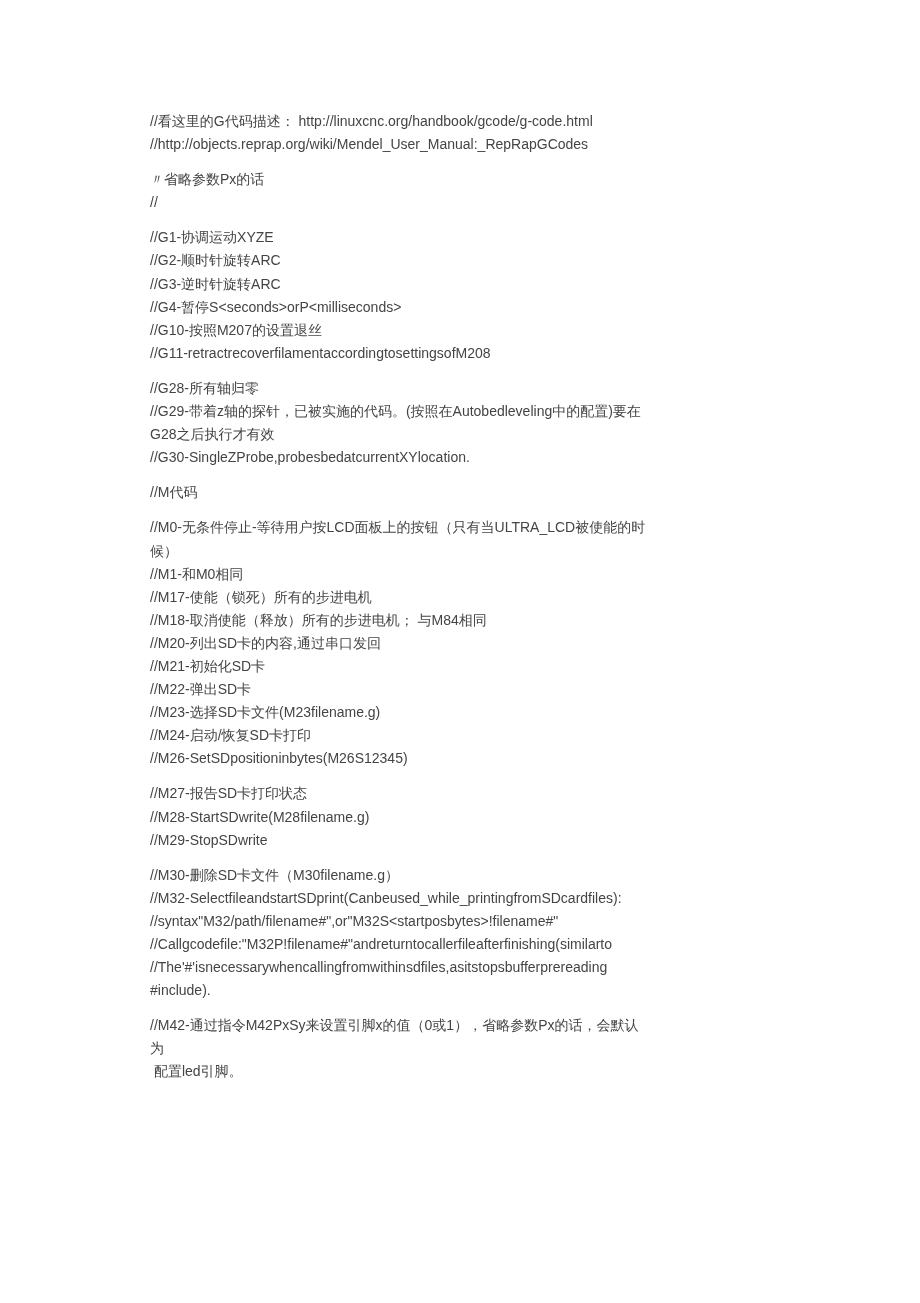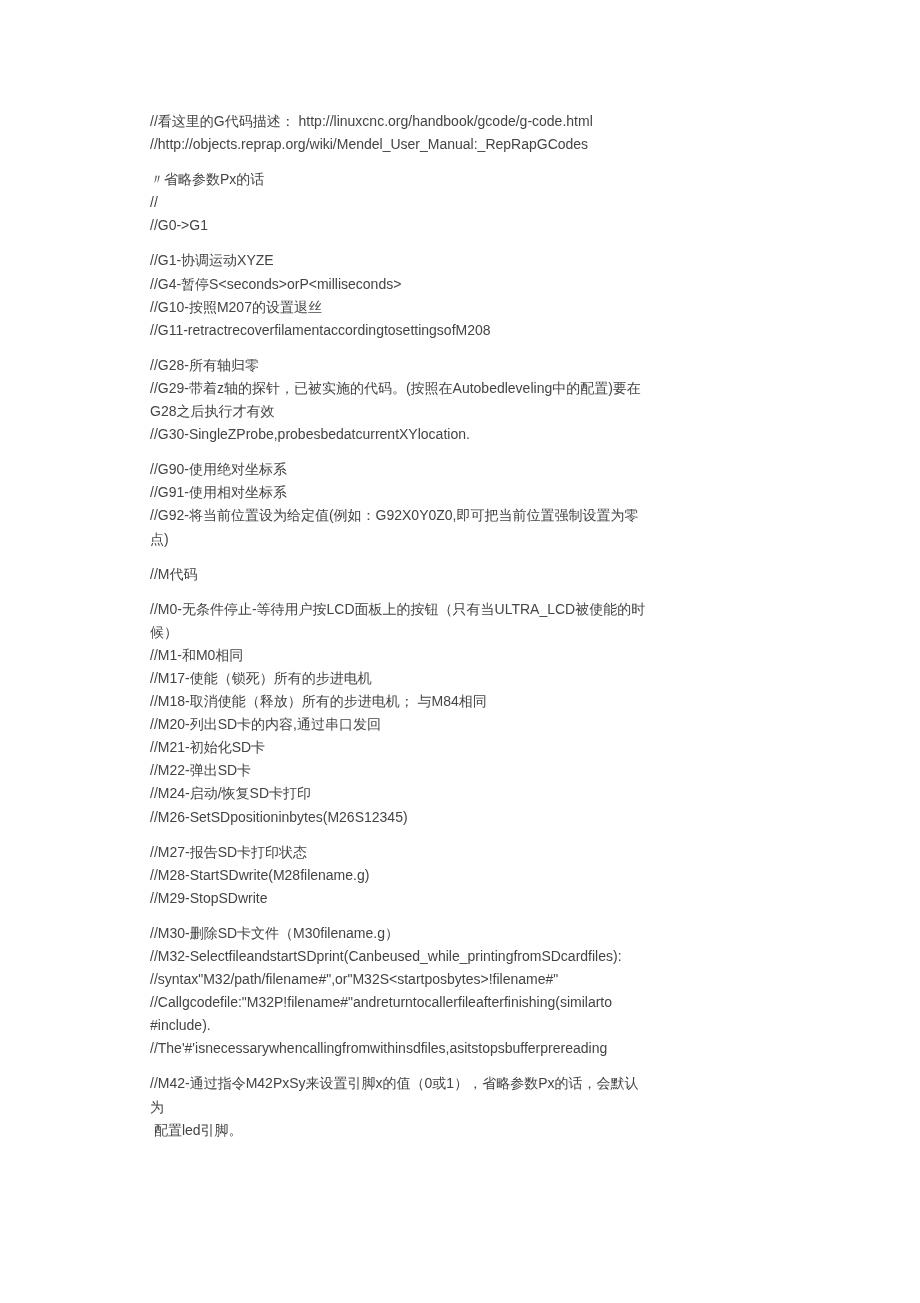--- a/index.html
+++ b/index.html
@@ -30,63 +30,60 @@
 
 <div class="page">
   <div id="content">
       <div class="block">
         <div class="line">//看这里的G代码描述： http://linuxcnc.org/handbook/gcode/g-code.html</div>
         <div class="line">//http://objects.reprap.org/wiki/Mendel_User_Manual:_RepRapGCodes</div>
       </div>
       <div class="block">
         <div class="line">〃省略参数Px的话</div>
         <div class="line">//</div>
-        <div class="line">//G0-&gt;G1</div>
       </div>
       <div class="block">
         <div class="line">//G1-协调运动XYZE</div>
+        <div class="line">//G2-顺时针旋转ARC</div>
+        <div class="line">//G3-逆时针旋转ARC</div>
         <div class="line">//G4-暂停S&lt;seconds&gt;orP&lt;milliseconds&gt;</div>
         <div class="line">//G10-按照M207的设置退丝</div>
         <div class="line">//G11-retractrecoverfilamentaccordingtosettingsofM208</div>
       </div>
       <div class="block">
         <div class="line">//G28-所有轴归零</div>
         <div class="line">//G29-带着z轴的探针，已被实施的代码。(按照在Autobedleveling中的配置)要在G28之后执行才有效</div>
         <div class="line">//G30-SingleZProbe,probesbedatcurrentXYlocation.</div>
-      </div>
-      <div class="block">
-        <div class="line">//G90-使用绝对坐标系</div>
-        <div class="line">//G91-使用相对坐标系</div>
-        <div class="line">//G92-将当前位置设为给定值(例如：G92X0Y0Z0,即可把当前位置强制设置为零点)</div>
       </div>
       <div class="block">
         <div class="line">//M代码</div>
       </div>
       <div class="block">
         <div class="line">//M0-无条件停止-等待用户按LCD面板上的按钮（只有当ULTRA_LCD被使能的时候）</div>
         <div class="line">//M1-和M0相同</div>
         <div class="line">//M17-使能（锁死）所有的步进电机</div>
         <div class="line">//M18-取消使能（释放）所有的步进电机； 与M84相同</div>
         <div class="line">//M20-列出SD卡的内容,通过串口发回</div>
         <div class="line">//M21-初始化SD卡</div>
         <div class="line">//M22-弹出SD卡</div>
+        <div class="line">//M23-选择SD卡文件(M23filename.g)</div>
         <div class="line">//M24-启动/恢复SD卡打印</div>
         <div class="line">//M26-SetSDpositioninbytes(M26S12345)</div>
       </div>
       <div class="block">
         <div class="line">//M27-报告SD卡打印状态</div>
         <div class="line">//M28-StartSDwrite(M28filename.g)</div>
         <div class="line">//M29-StopSDwrite</div>
       </div>
       <div class="block">
         <div class="line">//M30-删除SD卡文件（M30filename.g）</div>
         <div class="line">//M32-SelectfileandstartSDprint(Canbeused_while_printingfromSDcardfiles):</div>
         <div class="line">//syntax"M32/path/filename#",or"M32S&lt;startposbytes&gt;!filename#"</div>
         <div class="line">//Callgcodefile:"M32P!filename#"andreturntocallerfileafterfinishing(similarto</div>
+        <div class="line">//The'#'isnecessarywhencallingfromwithinsdfiles,asitstopsbufferprereading</div>
         <div class="line">#include).</div>
-        <div class="line">//The'#'isnecessarywhencallingfromwithinsdfiles,asitstopsbufferprereading</div>
       </div>
       <div class="block">
         <div class="line">//M42-通过指令M42PxSy来设置引脚x的值（0或1），省略参数Px的话，会默认为</div>
         <div class="line"> 配置led引脚。</div>
       </div>
     </div>
 </div>
 
 </body></html>

